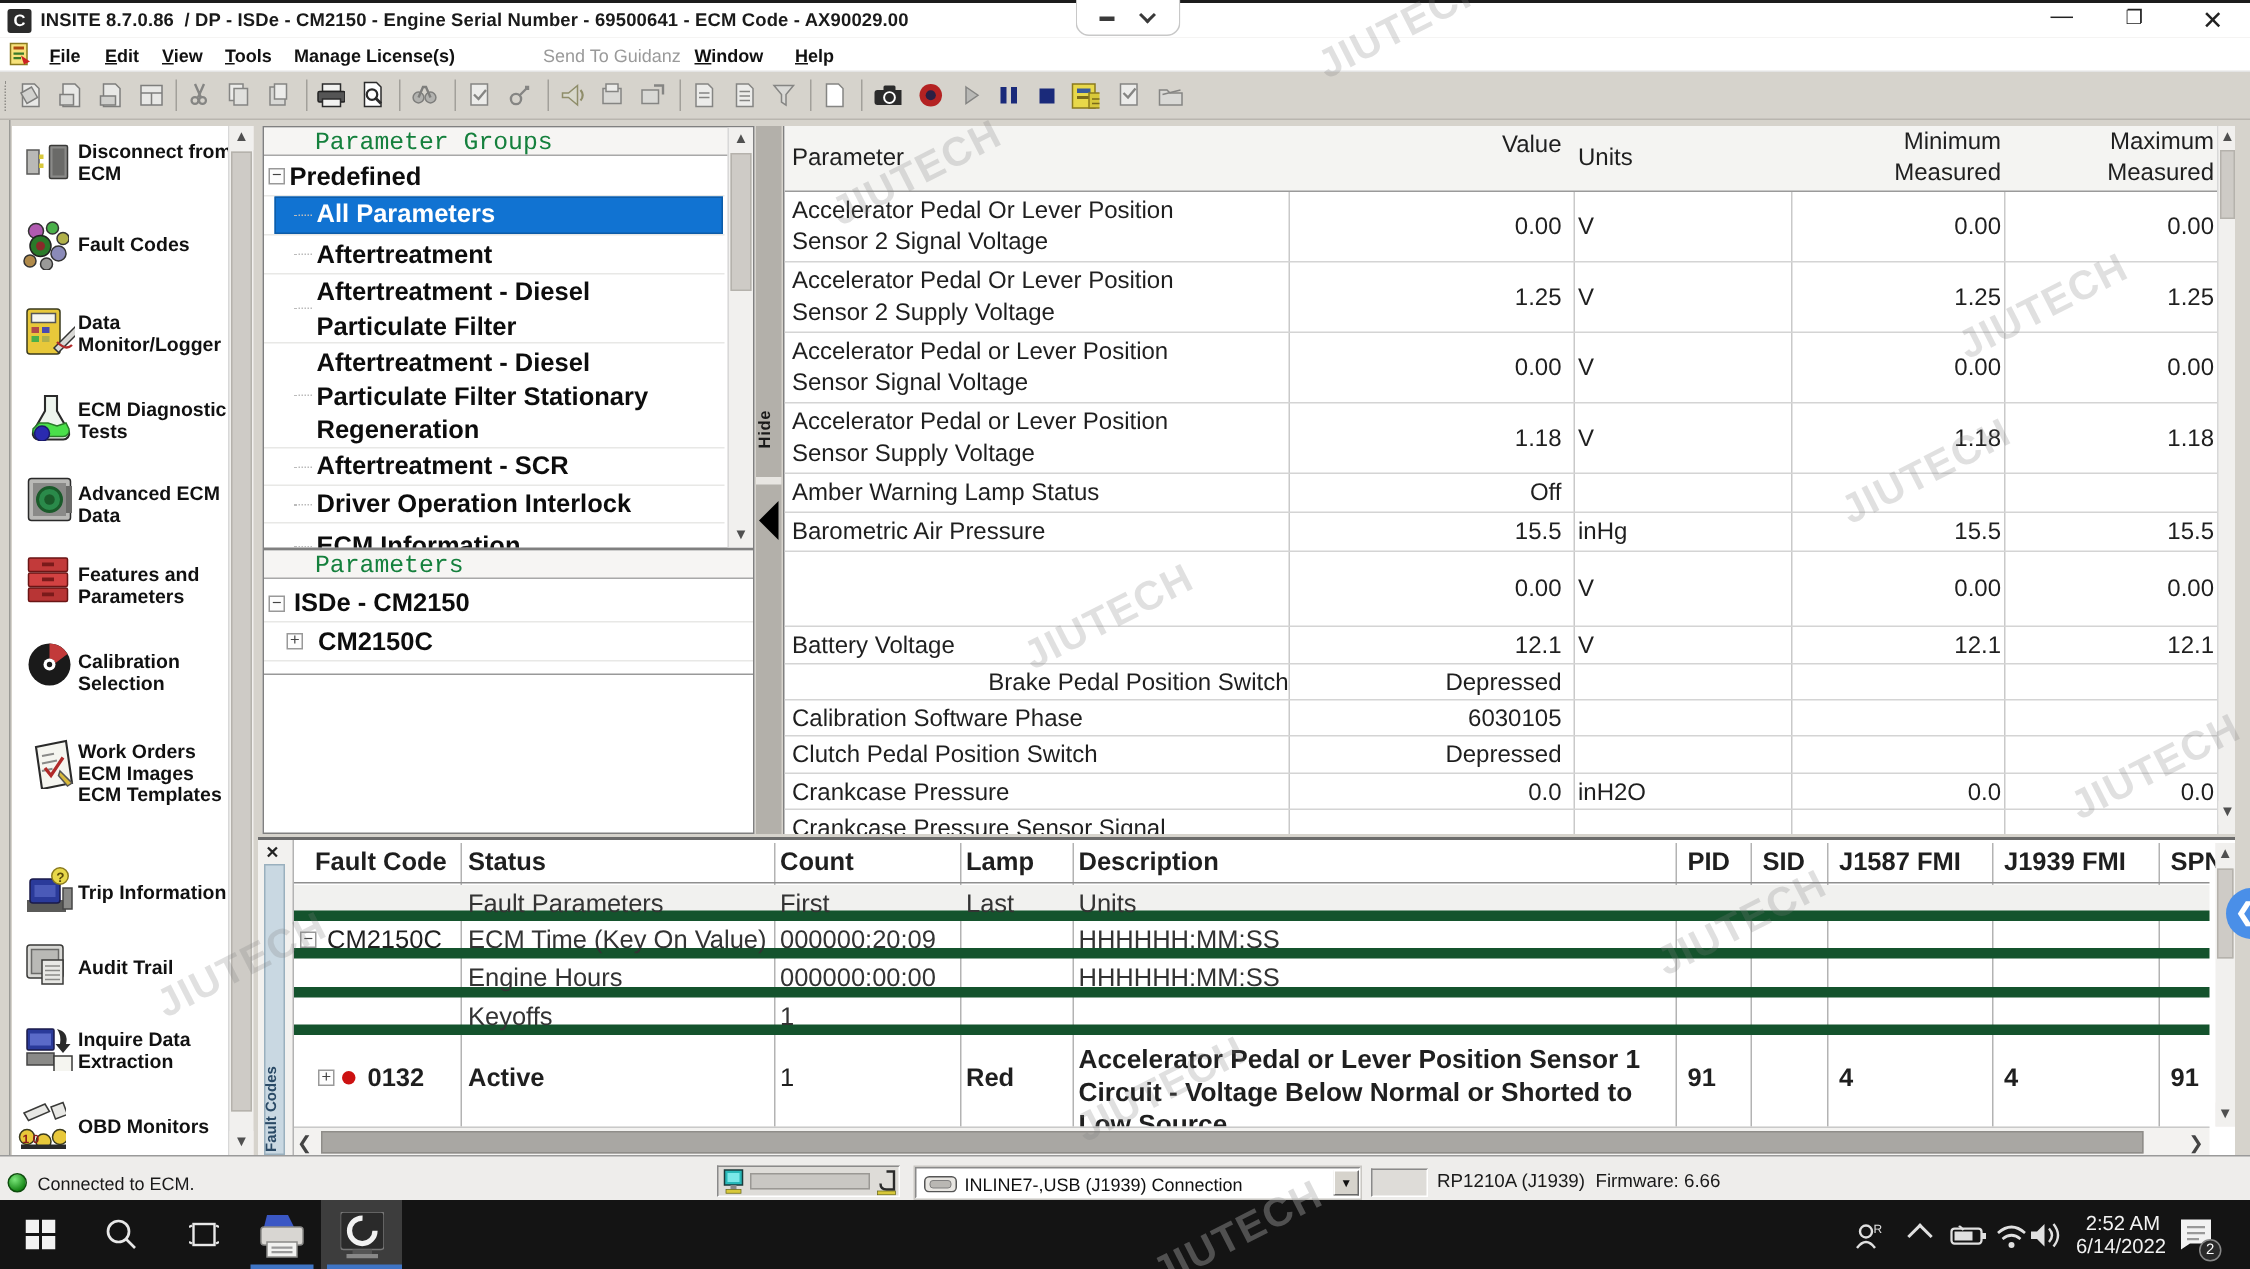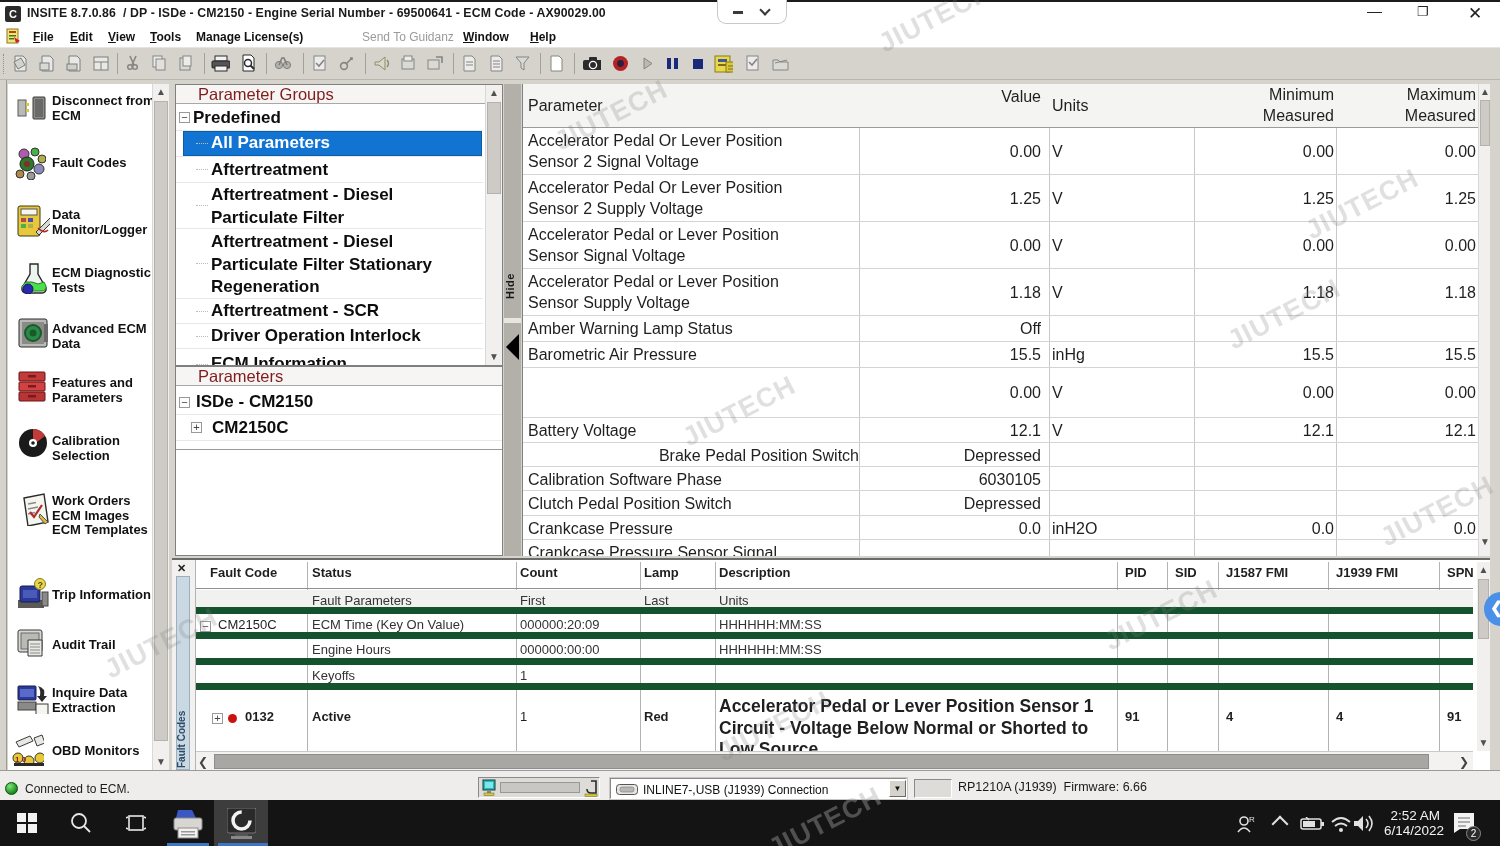--- a/index.html
+++ b/index.html
@@ -26,42 +26,42 @@
 #client { left:0; top:80px; width:1500px; height:690px; background:#d6d3cc; }
 #sidebar { left:8px; top:4px; width:144px; height:686px; background:#fff; overflow:hidden; }
 .sbitem { position:absolute; left:0; width:144px; }
 .sbico { position:absolute; left:8px; top:0; width:34px; height:34px; }
 .sbtxt { position:absolute; left:44px; top:2px; width:106px; font-size:13px; font-weight:700; color:#111; line-height:14.5px; }
 .vscroll { position:absolute; background:#f1f0ee; border-left:1px solid #d8d8d8; }
 .varrow { position:absolute; left:0; width:100%; height:16px; background:#f1f0ee; color:#505050; font-size:10px; text-align:center; line-height:16px; }
 .vthumb { position:absolute; left:1px; background:#cecbc6; border:1px solid #b5b2ac; }
 
 #grouppanel { left:175px; top:4px; width:328px; height:282px; background:#fff; border:1px solid #808080; overflow:hidden; }
-.phead { position:absolute; left:0; top:0; width:100%; height:19px; background:#f6f5f3; border-bottom:1px solid #a8a8a8; font-size:16.5px; color:#7f1d1d; padding-left:22px; line-height:19px; }
+.phead { position:absolute; left:0; top:0; width:100%; height:19px; background:#f6f5f3; border-bottom:1px solid #a8a8a8; font-size:16.5px; color:#15803d; padding-left:34px; line-height:19px;font-family:Liberation Mono, monospace; }
 .trow { position:absolute; left:0; width:307px; border-bottom:1px solid #e8e8e6; }
 .titem { font-size:17px; font-weight:700; color:#0d0d0d; }
 #parampanel { left:175px; top:286px; width:328px; height:190px; background:#fff; border:1px solid #808080; overflow:hidden; }
 .pm { position:absolute; width:11px; height:11px; border:1px solid #999; background:#fdfdfd; font-size:11px; line-height:9px; text-align:center; color:#444; font-weight:400; }
 .tln { position:absolute; left:20px; width:12px; height:1px; border-top:1px dotted #bbb; }
 #splitter { left:504px; top:4px; width:17px; height:472px; background:#b3b0aa; }
 #hidetxt { left:504px; top:191px; width:17px; height:30px; font-size:11px; font-weight:700; color:#1a1a1a; writing-mode:vertical-rl; transform:rotate(180deg); text-align:center; letter-spacing:0.5px; }
 #splitgap { left:504px; top:238px; width:17px; height:5px; background:#e8e6e2; }
 #splittri { left:506px; top:254px; width:0; height:0; border-top:13px solid transparent; border-bottom:13px solid transparent; border-right:13px solid #000; }
 
 #maintable { left:522px; top:4px; width:968px; height:472px; background:#fff; border-left:1px solid #808080; overflow:hidden; }
 .mt-vline { position:absolute; top:0; width:1px; height:472px; background:#c9c9c9; }
 .mtrow { position:absolute; left:0; width:955px; border-bottom:1px solid #d4d4d4; }
 .mtc { position:absolute; top:0; height:100%; font-size:16px; color:#1f1f1f; }
 .pl { left:6px; right:auto; padding-top:2px; padding-left:5px; line-height:21px; }
 .vr { text-align:right; padding-top:2px; line-height:21px; }
 
 #faultpanel { left:172px; top:478px; width:1318px; height:212px; background:#fff; border-top:2px solid #6b6b6b; }
 .ft-vline { position:absolute; top:2px; width:1px; height:193px; background:#b3b3b3; }
 .ftrow { position:absolute; left:24px; width:1277px; border-bottom:7px solid #14532d; }
-.ftc { position:absolute; font-size:13px; color:#1f1f1f; padding-top:3px; }
+.ftc { position:absolute; font-size:17px; color:#1f1f1f; padding-top:3px; }
 
 #statusbar { left:0; top:770px; width:1500px; height:30px; background:#eeedeb; border-top:1px solid #9a9a9a; }
 
 #taskbar { left:0; top:800px; width:1500px; height:46px; background:#141414; }
 
 .wm { position:absolute; font-size:27px; font-weight:700; color:rgba(125,125,125,0.24); transform:rotate(-27deg); letter-spacing:1px; white-space:nowrap; }
 .wmd { position:absolute; font-size:27px; font-weight:700; color:rgba(170,170,170,0.40); transform:rotate(-27deg); letter-spacing:1px; }
 </style>
 </head>
 <body>

